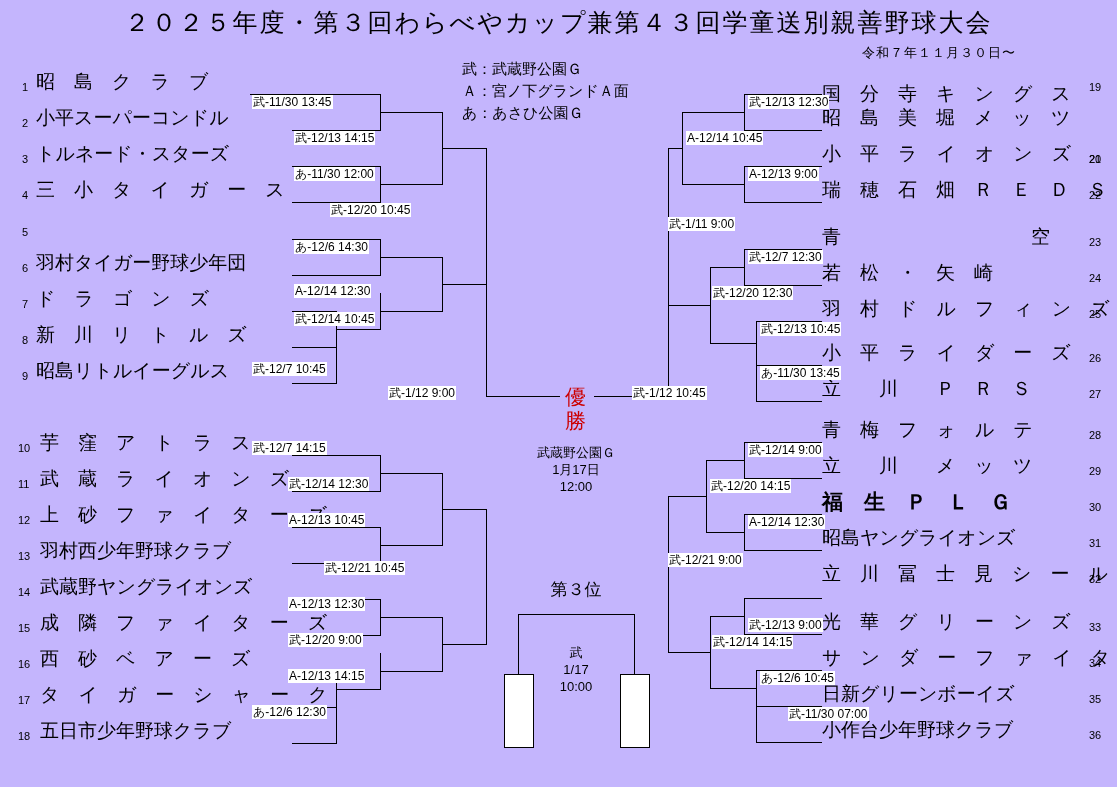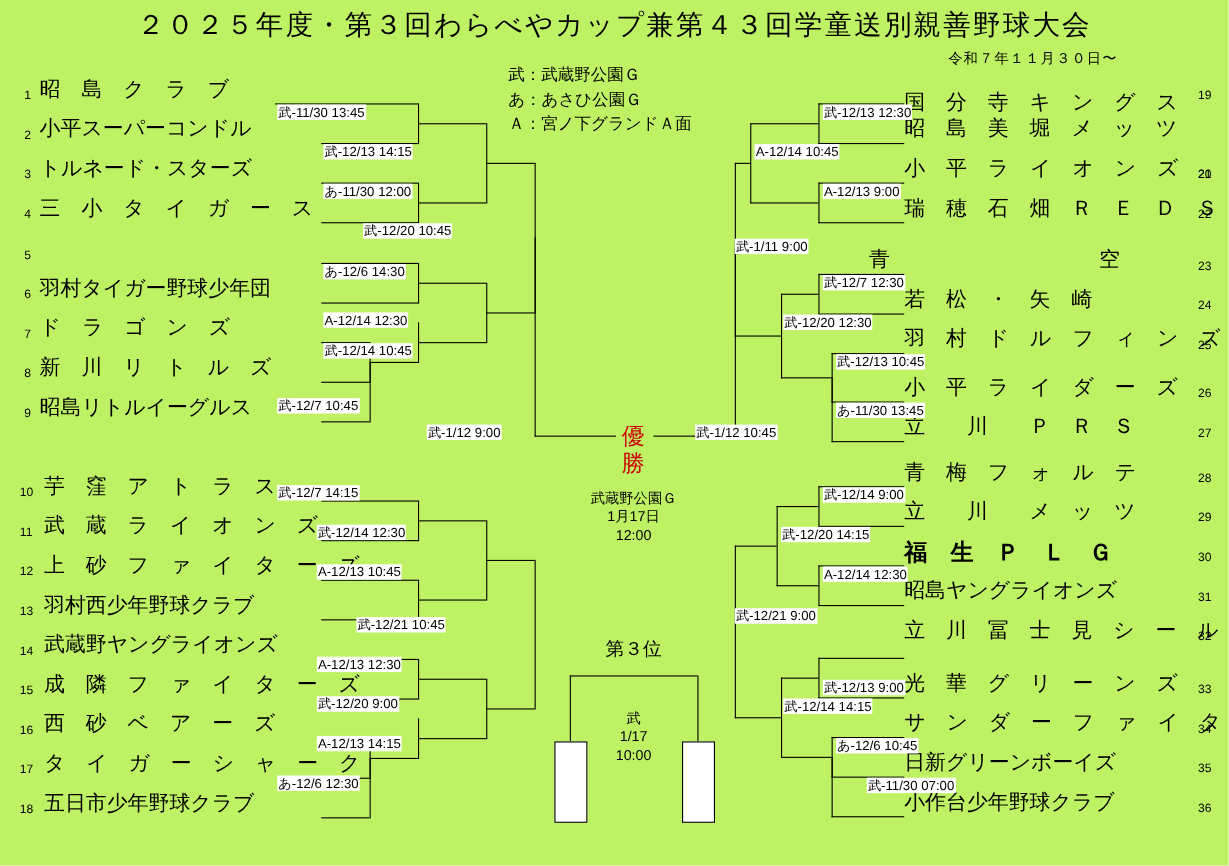--- a/index.html
+++ b/index.html
@@ -9,21 +9,21 @@
   }
   body {
     font-family: "Liberation Sans", "DejaVu Sans", sans-serif;
     color: #000000;
   }
   #root {
     position: relative;
     width: 1117px;
     height: 787px;
     overflow: hidden;
-    background: #bef264;
+    background: #c4b5fd;
   }
   .title {
     position: absolute;
     top: 6px;
     left: 0;
     width: 1117px;
     text-align: center;
     font-size: 25px;
     letter-spacing: 2px;
     font-family: "Liberation Serif", "DejaVu Serif", serif;
@@ -139,22 +139,22 @@
 </head>
 <body>
 
 <div id="root">
 
   <div class="title">２０２５年度・第３回わらべやカップ兼第４３回学童送別親善野球大会</div>
   <div class="date-note">令和７年１１月３０日〜</div>
 
   <div class="legend">
     <div>武：武蔵野公園Ｇ</div>
+    <div>Ａ：宮ノ下グランドＡ面</div>
     <div>あ：あさひ公園Ｇ</div>
-    <div>Ａ：宮ノ下グランドＡ面</div>
   </div>
 
   <div class="num" style="left:22px; top:80px;">1</div>
   <div class="team spread" style="left:36px; top:70px; width:258px;">昭　島　ク　ラ　ブ</div>
   <div class="num" style="left:22px; top:116px;">2</div>
   <div class="team" style="left:36px; top:106px;">小平スーパーコンドル</div>
   <div class="num" style="left:22px; top:152px;">3</div>
   <div class="team" style="left:36px; top:142px;">トルネード・スターズ</div>
   <div class="num" style="left:22px; top:188px;">4</div>
   <div class="team spread" style="left:36px; top:178px; width:258px;">三　小　タ　イ　ガ　ー　ス</div>
@@ -187,21 +187,21 @@
   <div class="team" style="left:40px; top:719px;">五日市少年野球クラブ</div>
 
   <div class="team spread" style="left:822px; top:82px; width:260px;">国　分　寺　キ　ン　グ　ス</div>
   <div class="num" style="left:1089px; top:80px;">19</div>
   <div class="team spread" style="left:822px; top:106px; width:260px;">昭　島　美　堀　メ　ッ　ツ</div>
   <div class="num" style="left:1089px; top:116px;margin-top:36px;">20</div>
   <div class="team spread" style="left:822px; top:142px; width:260px;">小　平　ラ　イ　オ　ン　ズ</div>
   <div class="num" style="left:1089px; top:152px;">21</div>
   <div class="team spread" style="left:822px; top:178px; width:260px;">瑞　穂　石　畑　Ｒ　Ｅ　Ｄ　Ｓ</div>
   <div class="num" style="left:1089px; top:188px;">22</div>
-  <div class="team spread" style="left:790px; top:225px; width:260px;">青　　　　　　　　　　空</div>
+  <div class="team spread" style="left:822px; top:225px; width:260px;">青　　　　　　　　　　空</div>
   <div class="num" style="left:1089px; top:235px;">23</div>
   <div class="team spread" style="left:822px; top:261px; width:260px;">若　松　・　矢　崎</div>
   <div class="num" style="left:1089px; top:271px;">24</div>
   <div class="team spread" style="left:822px; top:297px; width:260px;">羽　村　ド　ル　フ　ィ　ン　ズ</div>
   <div class="num" style="left:1089px; top:307px;">25</div>
   <div class="team spread" style="left:822px; top:341px; width:260px;">小　平　ラ　イ　ダ　ー　ズ</div>
   <div class="num" style="left:1089px; top:351px;">26</div>
   <div class="team spread" style="left:822px; top:377px; width:260px;">立　　川　　Ｐ　Ｒ　Ｓ</div>
   <div class="num" style="left:1089px; top:387px;">27</div>
   <div class="team spread" style="left:822px; top:418px; width:260px;">青　梅　フ　ォ　ル　テ</div>

